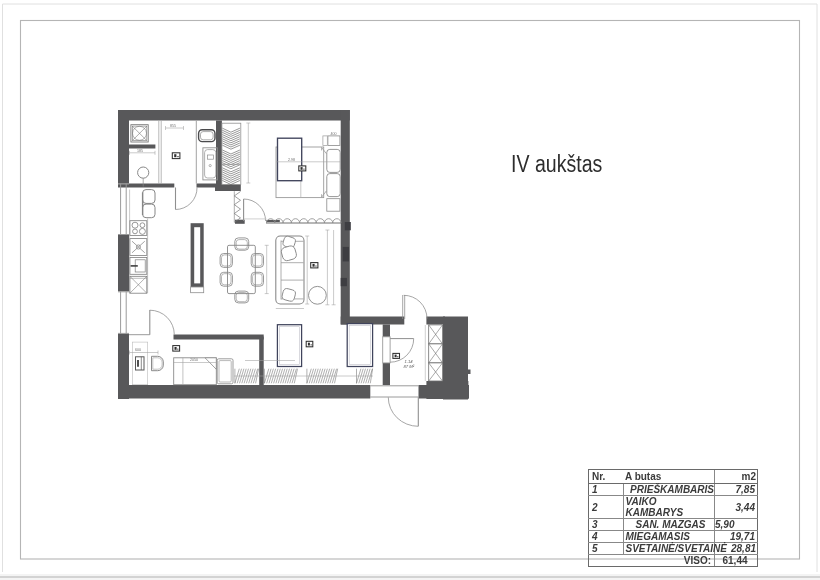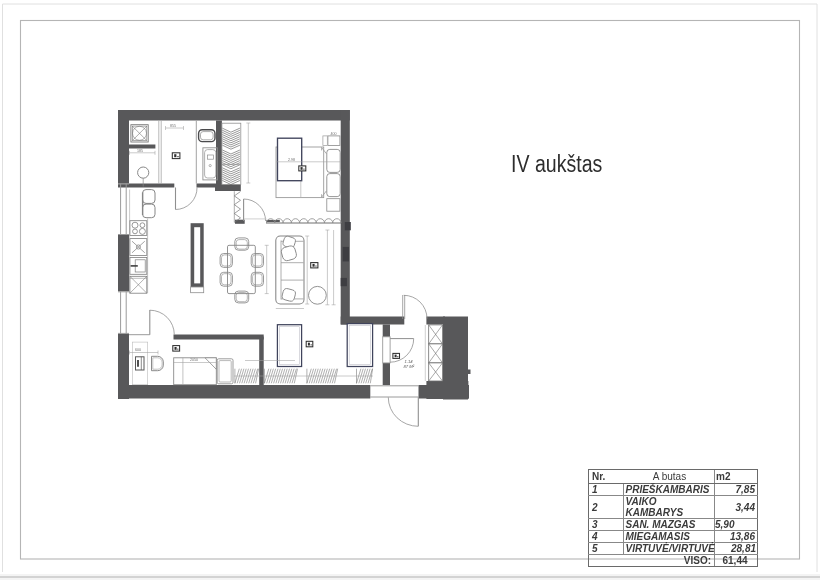--- a/index.html
+++ b/index.html
@@ -423,51 +423,51 @@
   </g>
 </svg>
 
 <div class="t" style="left:511px;top:153px;font-size:23px;line-height:23px;color:#2d2d2d;transform:scaleX(0.85);transform-origin:0 0;white-space:nowrap;">IV aukštas</div>
 
 <table style="position:absolute;left:588px;top:469px;width:162px;height:67px;border-collapse:collapse;font-family:'Liberation Sans',sans-serif;font-size:10px;color:#3b3b3b;table-layout:fixed;">
 
   <tbody>
         <tr style="height:9px;">
     <td style="border:1px solid #6a6a6a;border-right:none;width:31px;font-weight:bold;padding:0 0 0 3px;">Nr.</td>
-    <td style="border-top:1px solid #6a6a6a;border-bottom:1px solid #6a6a6a;width:89px;font-weight:normal;padding:0 0 0 2px;text-align:center;">A butas</td>
-    <td style="border:1px solid #6a6a6a;border-left:1px solid #888;text-align:left;width:40px;font-weight:bold;">m2</td>
+    <td style="border-top:1px solid #6a6a6a;border-bottom:1px solid #6a6a6a;width:89px;font-weight:bold;padding:0 0 0 2px;">A butas</td>
+    <td style="border:1px solid #6a6a6a;border-left:1px solid #888;text-align:right;width:40px;font-weight:bold;">m2</td>
   </tr>
 
   <tr style="height:9.8px;font-style:italic;font-weight:bold;">
     <td style="border:1px solid #888;border-left:1px solid #6a6a6a;padding:0 0 0 3px;">1</td>
-    <td style="border:1px solid #888;padding:0 0 0 2px;">PRIEŠKAMBARIS</td>
+    <td style="border:1px solid #888;padding:0 0 0 2px;text-align:right;">PRIEŠKAMBARIS</td>
     <td style="border:1px solid #888;border-right:1px solid #6a6a6a;text-align:right;padding:0 2px 0 0;margin-left:36px;">7,85</td>
   </tr>
 
   <tr style="height:9.8px;font-style:italic;font-weight:bold;">
     <td style="border:1px solid #888;border-left:1px solid #6a6a6a;padding:0 0 0 3px;">2</td>
     <td style="border:1px solid #888;padding:0 0 0 2px;">VAIKO KAMBARYS</td>
     <td style="border:1px solid #888;border-right:1px solid #6a6a6a;text-align:right;padding:0 2px 0 0;">3,44</td>
   </tr>
 
   <tr style="height:9.8px;font-style:italic;font-weight:bold;">
     <td style="border:1px solid #888;border-left:1px solid #6a6a6a;padding:0 0 0 3px;">3</td>
-    <td style="border:1px solid #888;padding:0 0 0 2px;margin-top:11px;">SAN. MAZGAS</td>
+    <td style="border:1px solid #888;padding:0 0 0 12px;margin-top:11px;">SAN. MAZGAS</td>
     <td style="border:1px solid #888;border-right:1px solid #6a6a6a;text-align:left;padding:0 2px 0 0;">5,90</td>
   </tr>
 
   <tr style="height:9.8px;font-style:italic;font-weight:bold;">
     <td style="border:1px solid #888;border-left:1px solid #6a6a6a;padding:0 0 0 3px;">4</td>
     <td style="border:1px solid #888;padding:0 0 0 2px;">MIEGAMASIS</td>
-    <td style="border:1px solid #888;border-right:1px solid #6a6a6a;text-align:right;padding:0 2px 0 0;">13,86</td>
+    <td style="border:1px solid #888;border-right:1px solid #6a6a6a;text-align:right;padding:0 2px 0 0;">19,71</td>
   </tr>
 
   <tr style="height:9.8px;font-style:italic;font-weight:bold;">
     <td style="border:1px solid #888;border-left:1px solid #6a6a6a;padding:0 0 0 3px;">5</td>
-    <td style="border:1px solid #888;padding:0 0 0 2px;">VIRTUVĖ/VIRTUVĖ</td>
+    <td style="border:1px solid #888;padding:0 0 0 2px;">SVETAINĖ/SVETAINĖ</td>
     <td style="border:1px solid #888;border-right:1px solid #6a6a6a;text-align:right;padding:0 2px 0 16px;">28,81</td>
   </tr>
 
   <tr style="height:8.8px;font-weight:bold;">
     <td style="border:1px solid #6a6a6a;border-right:none;"></td>
     <td style="border-top:1px solid #888;border-bottom:1px solid #6a6a6a;text-align:right;padding:0 3px 0 0;">VISO:</td>
     <td style="border:1px solid #888;border-right:1px solid #6a6a6a;border-bottom:1px solid #6a6a6a;text-align:center;padding:0 2px 0 0;">61,44</td>
   </tr>
 </tbody>
     </table>

